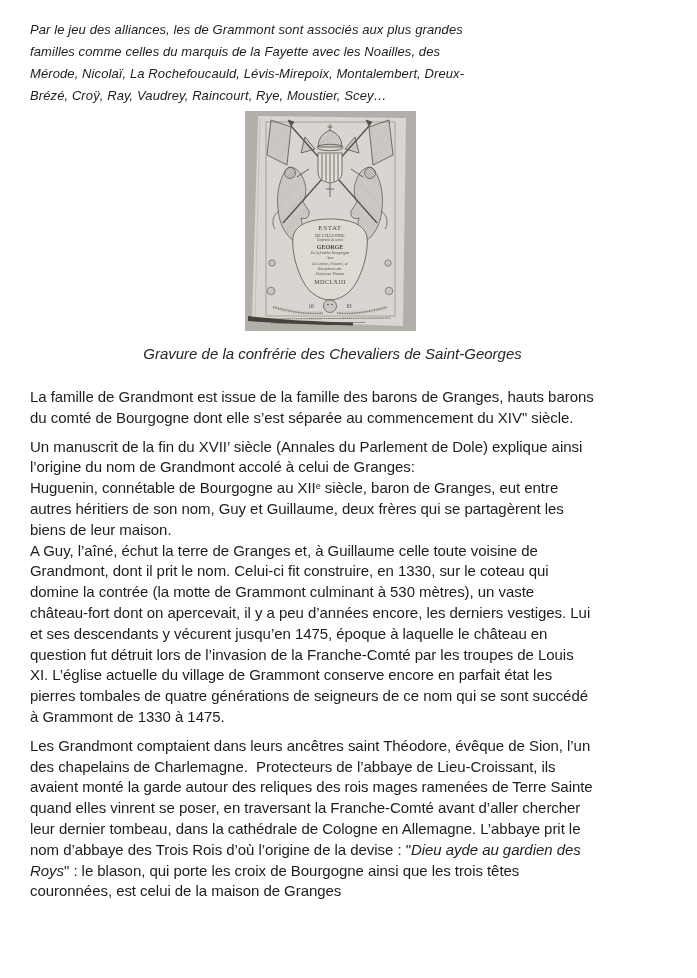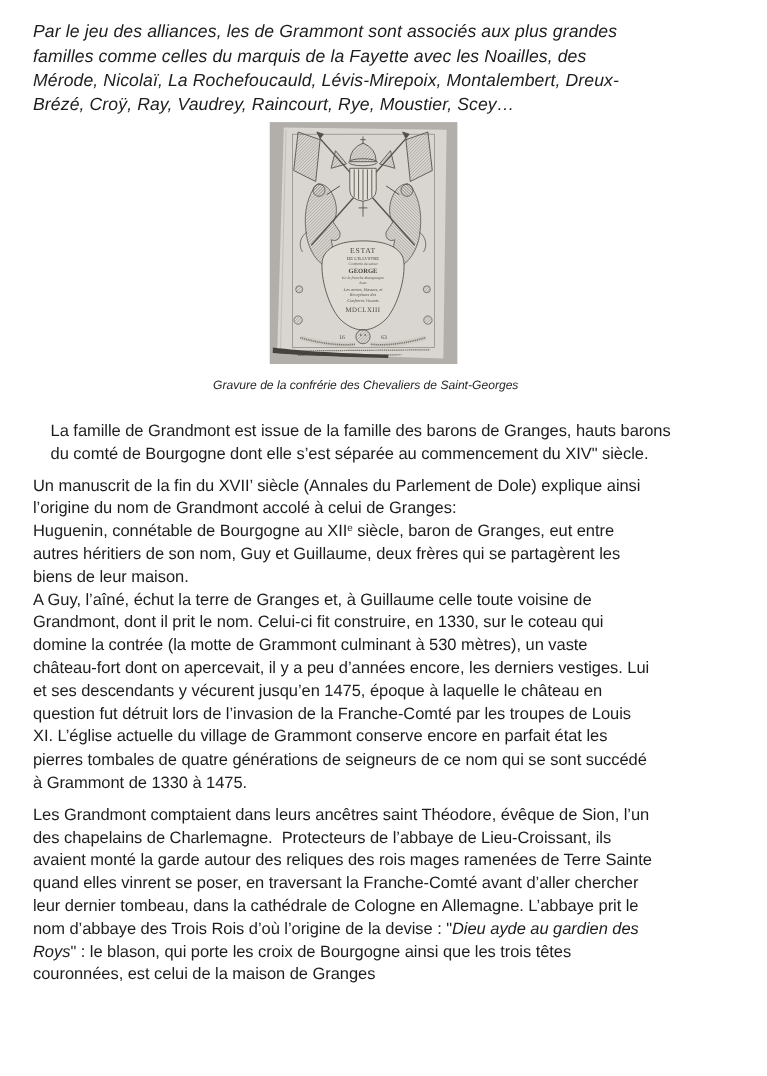--- a/index.html
+++ b/index.html
@@ -7,53 +7,53 @@
     width: 697px; height: 978px;
     background: #ffffff;
     overflow: hidden;
     font-family: "Liberation Sans", sans-serif;
     color: #1d1d1d;
   }
   .content { padding: 16px 30px 0 30px; }
 
   .intro {
     font-style: italic;
-    font-size: 16px;
+    font-size: 13px;
     line-height: 22px;
     white-space: pre;
     margin: 3px 0 0 0;
     letter-spacing: 0.1px;
   }
 
   .figure-block {
     width: 136px;
     height: 220px;
     margin: 4px 0 0 215px;
   }
   .figure-block svg { display: block; }
 
   .caption {
     margin-top: 14px;
     width: 637px;
     position: relative;
     left: -16px;
     text-align: center;
     font-style: italic;
-    font-size: 11px;
+    font-size: 15px;
     color: #262626;
   }
 
   .para {
     font-size: 15px;
     line-height: 20.8px;
     white-space: pre;
     margin: 0 0 8px 0;
     letter-spacing: -0.05px;
   }
-  .para-first { margin-top: 25px; margin-left: 16px; }
+  .para-first { margin-top: 25px; }
   .it { font-style: italic; }
   sup { font-size: 9px; line-height: 0; vertical-align: 4px; }
 
   .eng-serif  { font-family: "Liberation Serif", serif; fill: #4a463f; }
   .eng-script { font-family: "Liberation Serif", serif; font-style: italic; fill: #55504a; }
 </style>
 </head>
 <body>
 
 <div class="content">

